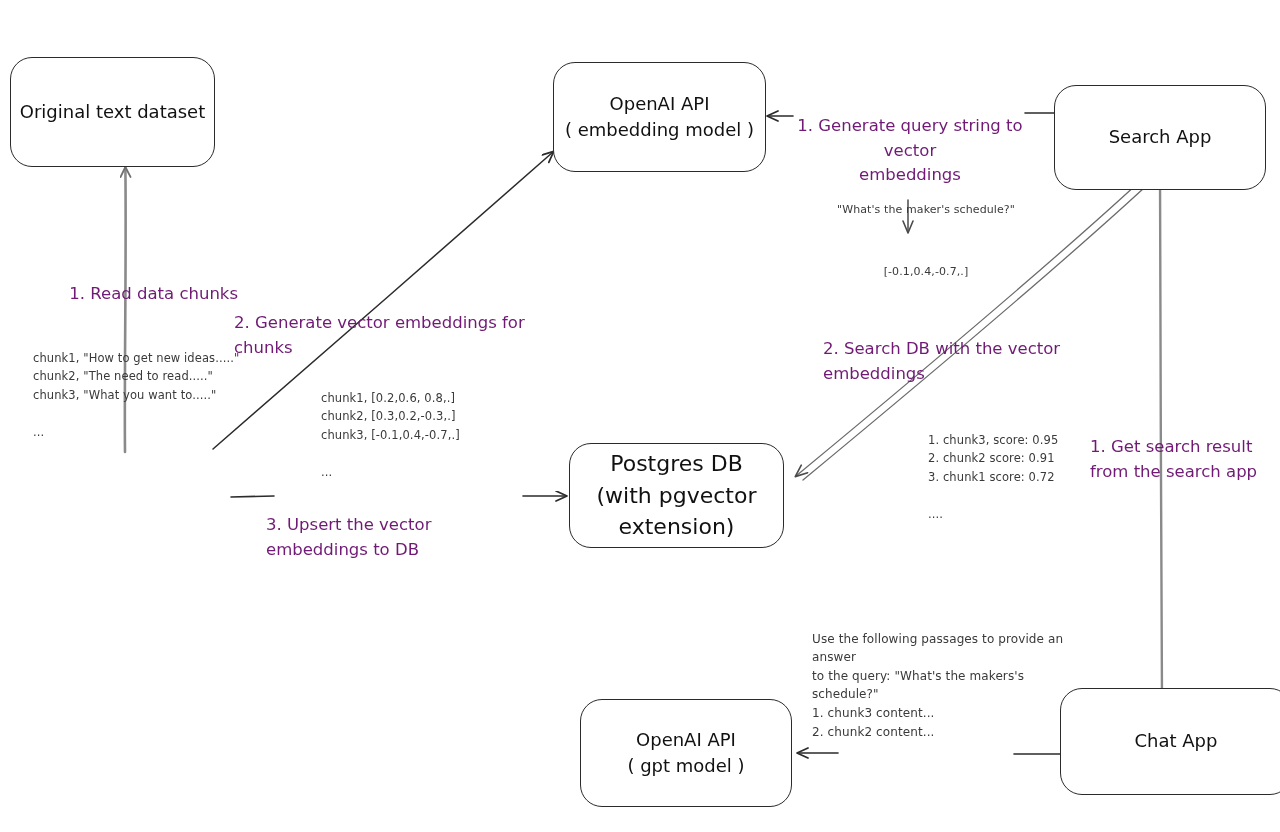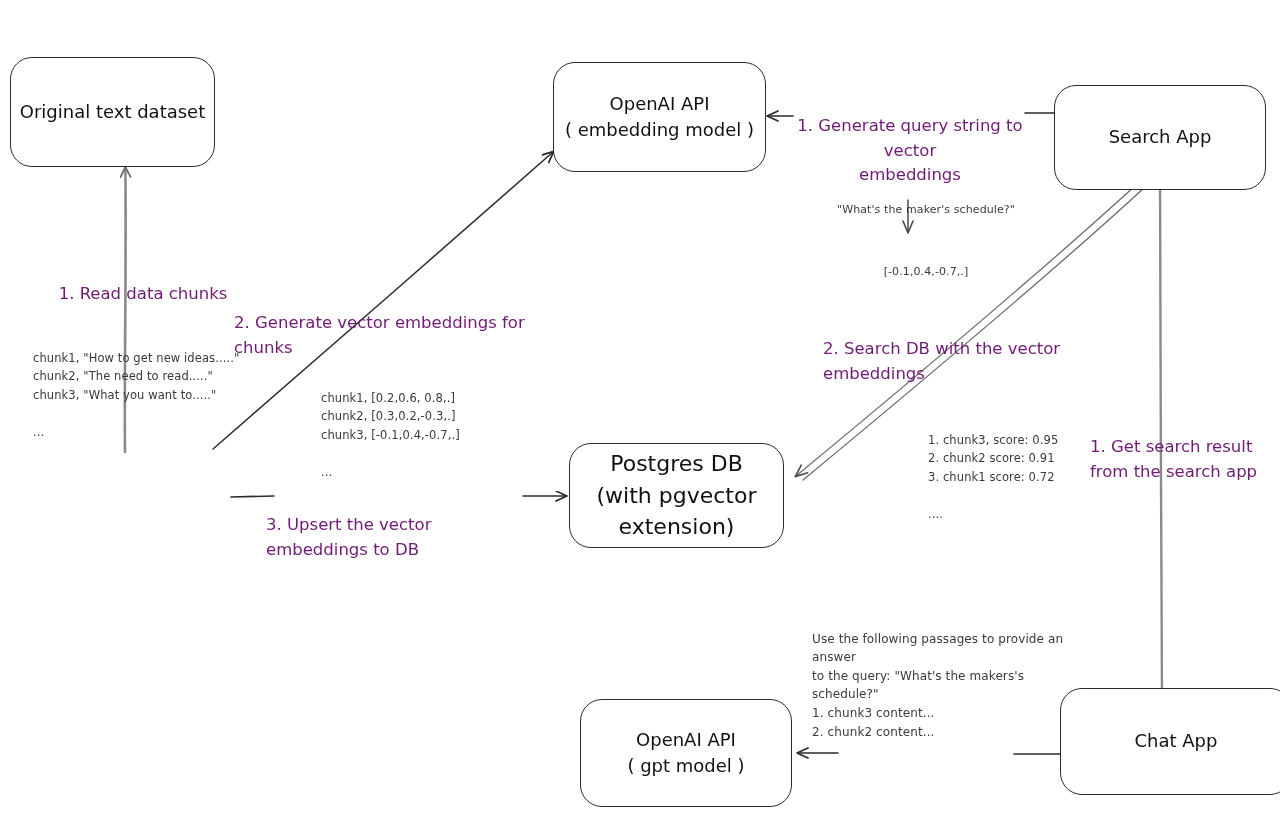--- a/index.html
+++ b/index.html
@@ -142,21 +142,21 @@
 
   <div class="node big" style="left:1060px; top:688px; width:232px; height:107px;">
     <span class="node-label">Chat App</span>
   </div>
 
   <div class="node big" style="left:580px; top:699px; width:212px; height:108px;">
     <span class="node-label">OpenAI API
 ( gpt model )</span>
   </div>
 
-  <div class="edge-label" style="left:48px; top:257px; width:190px; text-align:center;">
+  <div class="edge-label" style="left:48px; top:257px; width:190px; text-align:right;">
     <span>1. Read data chunks</span>
   </div>
 
   <div class="edge-label" style="left:234px; top:286px; width:300px; text-align:left;">
     <span>2. Generate vector embeddings for chunks</span>
   </div>
 
   <div class="edge-label" style="left:266px; top:488px; width:265px; text-align:left;">
     <span>3. Upsert the vector embeddings  to DB</span>
   </div>

